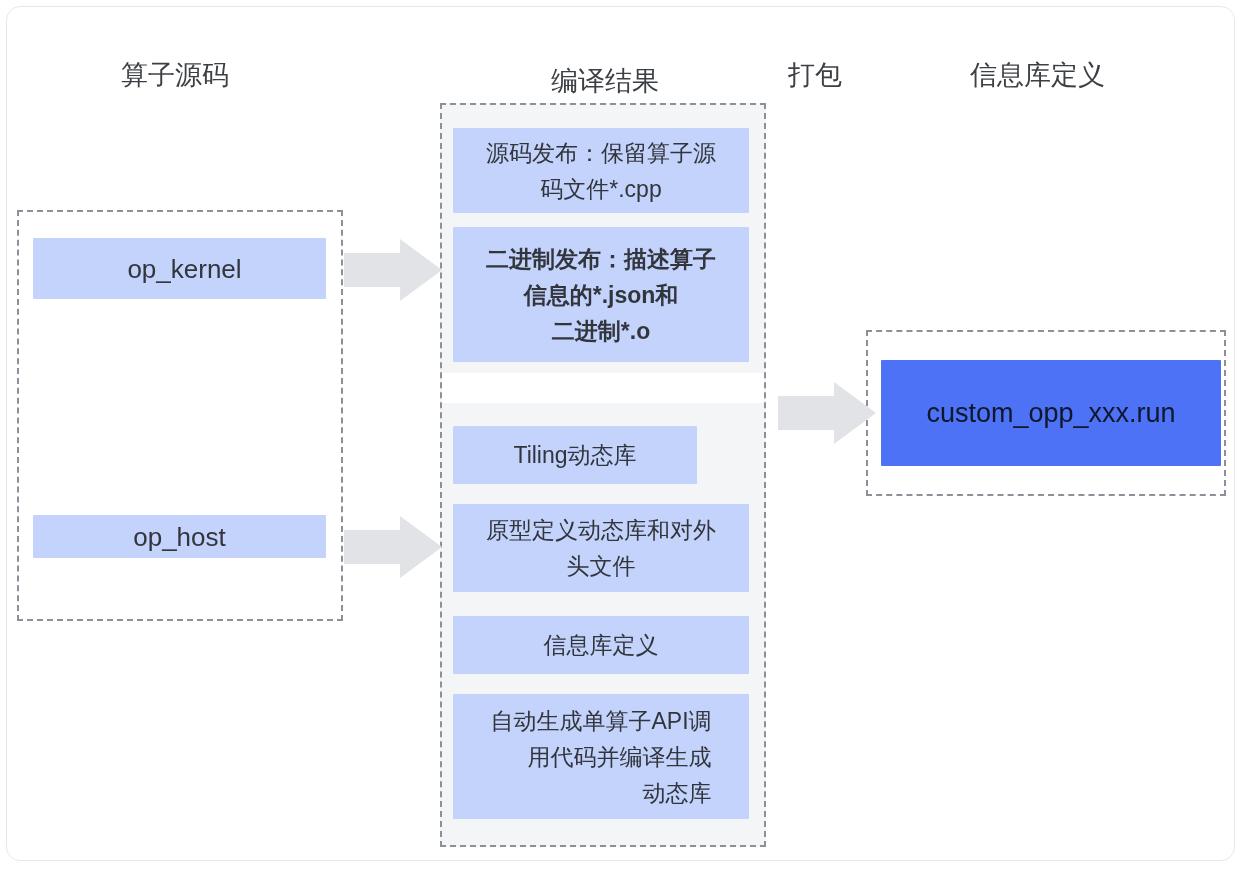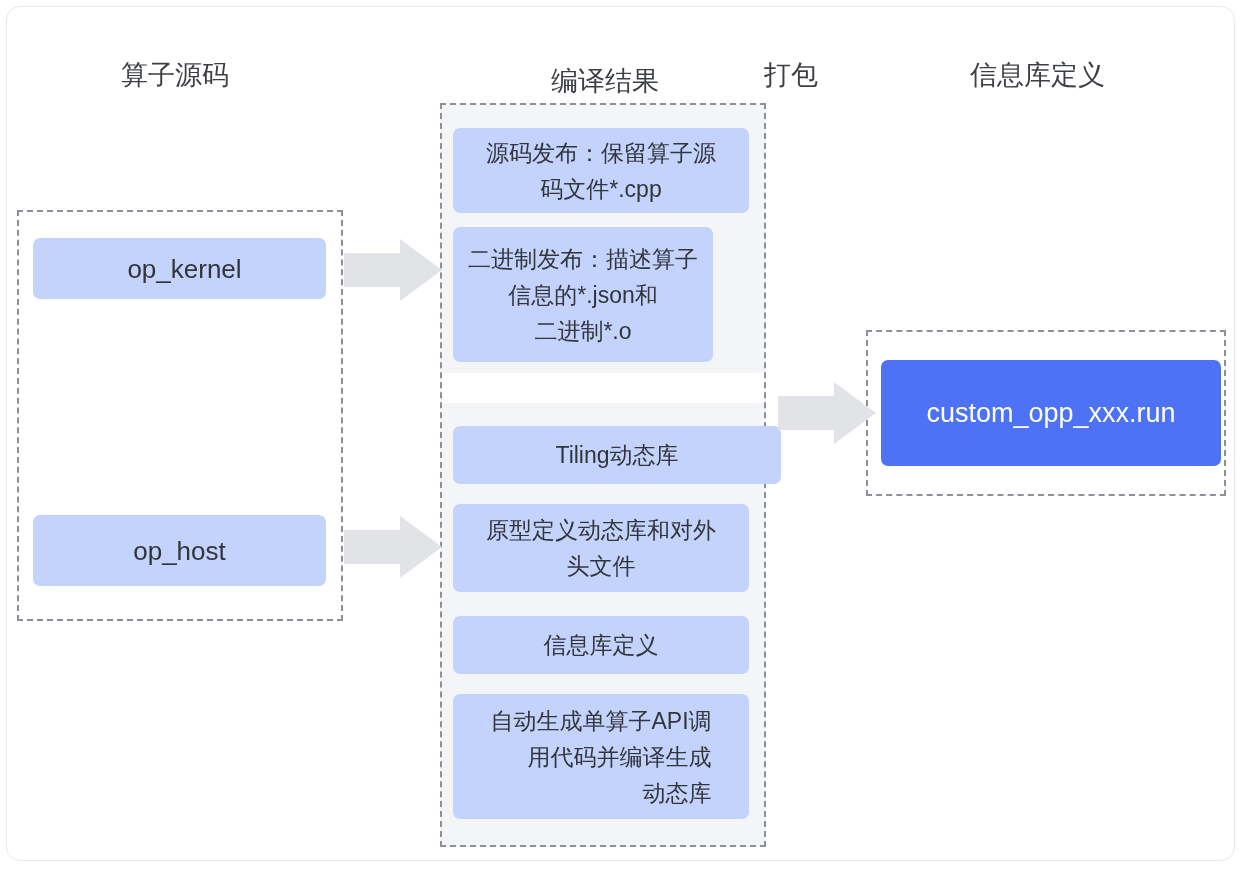--- a/index.html
+++ b/index.html
@@ -55,34 +55,34 @@
     background: #f4f5f7;
   }
   .dashed-group.plain {
     background: #ffffff;
   }
 
   
   .node {
     position: absolute;
     box-sizing: border-box;
-    border-radius: 7px;
+    border-radius: 1px;
     display: flex;
     align-items: center;
     justify-content: center;
     text-align: center;
     padding: 4px 10px;
   }
   .node-lite {
     background: #c3d3fc;
     color: #32353b;
   }
   .node-strong {
     background: #4d72f5;
-    color: #ffffff;
+    color: #0f172a;
   }
   .node-text {
     display: block;
     white-space: pre-line;
   }
   .t-src   { font-size: 26px; line-height: 38px; }
   .t-mid   { font-size: 23px; line-height: 36px; }
   .t-pkg   { font-size: 27px; line-height: 36px; }
 
   
@@ -102,50 +102,50 @@
 
 <div id="card"></div>
 
 <div id="stage">
 
   <div class="col-header" style="left:75px; top:58px; width:200px;">算子源码</div>
 
 
   <div class="col-header" style="left:505px; top:64px; width:200px;">编译结果</div>
 
-  <div class="col-header" style="left:736px; top:58px; width:110px;">打包</div>
+  <div class="col-header" style="left:760px; top:58px; width:110px;">打包</div>
 
   <div class="col-header" style="left:930px; top:58px; width:215px;">信息库定义</div>
 
   <div class="dashed-group plain" style="left:17px; top:210px; width:326px; height:411px;"></div>
 
   <div class="node node-lite" style="left:33px; top:238px; width:293px; height:61px;padding-left:20px;">
     <span class="node-text t-src">op_kernel</span>
   </div>
 
-  <div class="node node-lite" style="left:33px; top:515px; width:293px; height:71px;">
+  <div class="node node-lite" style="left:33px; top:515px; width:293px; height:43px;">
     <span class="node-text t-src">op_host</span>
   </div>
 
   <div class="dashed-group tint" style="left:440px; top:103px; width:326px; height:744px;"></div>
 
   <div class="gap-band" style="left:442px; top:373px; width:322px; height:30px;"></div>
 
   <div class="node node-lite" style="left:453px; top:128px; width:296px; height:85px;">
     <span class="node-text t-mid">源码发布：保留算子源
 码文件*.cpp</span>
   </div>
 
-  <div class="node node-lite" style="left:453px; top:227px; width:260px; height:135px;">
+  <div class="node node-lite" style="left:453px; top:227px; width:296px; height:135px;font-weight:bold;">
     <span class="node-text t-mid">二进制发布：描述算子
 信息的*.json和
 二进制*.o</span>
   </div>
 
-  <div class="node node-lite" style="left:453px; top:426px; width:328px; height:58px;">
+  <div class="node node-lite" style="left:453px; top:426px; width:244px; height:58px;">
     <span class="node-text t-mid">Tiling动态库</span>
   </div>
 
   <div class="node node-lite" style="left:453px; top:504px; width:296px; height:88px;">
     <span class="node-text t-mid">原型定义动态库和对外
 头文件</span>
   </div>
 
   <div class="node node-lite" style="left:453px; top:616px; width:296px; height:58px;">
     <span class="node-text t-mid">信息库定义</span>

